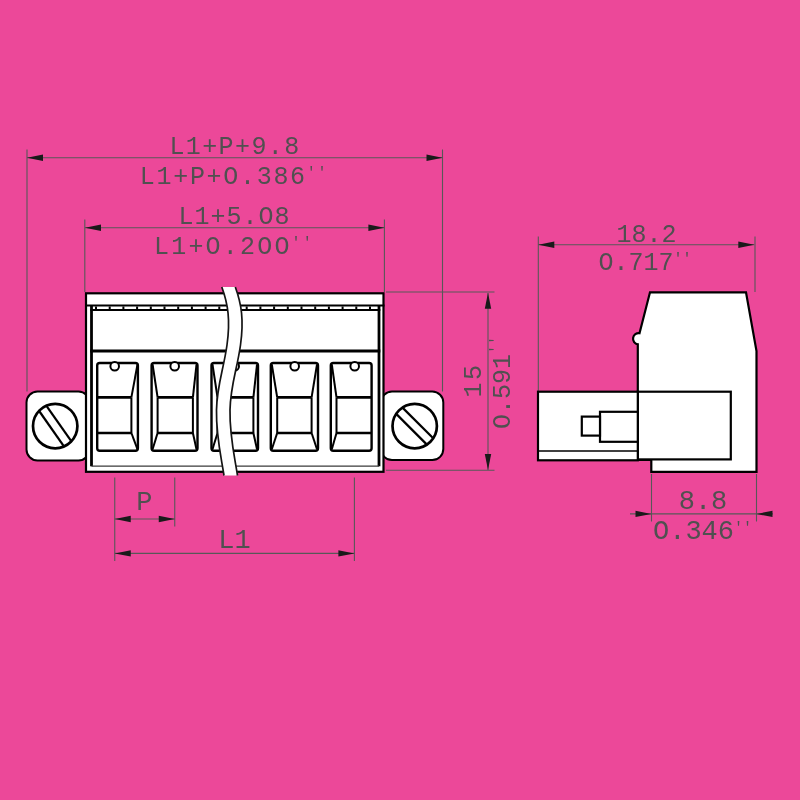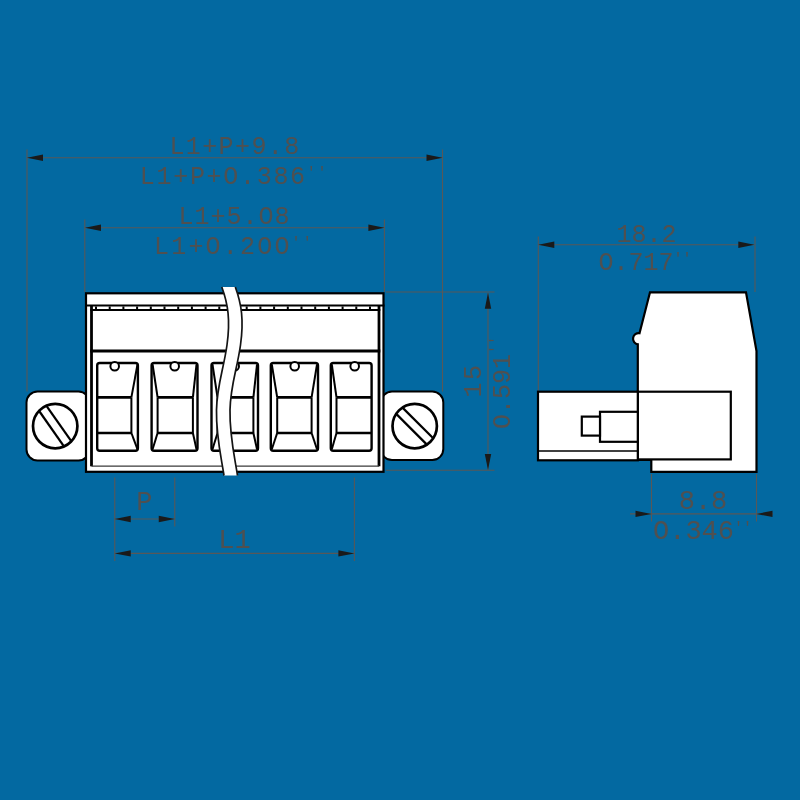--- a/index.html
+++ b/index.html
@@ -1,16 +1,16 @@
 <!DOCTYPE html>
 <html><head>
 <meta charset="utf-8">
 <style>
   html,body{margin:0;padding:0;background:#fff;}
-  .wrap{width:800px;height:800px;position:relative;background:#0369a1;}
+  .wrap{width:800px;height:800px;position:relative;background:#ec4899;}
   text{font-family:"Liberation Mono", monospace; fill:#505050;}
 </style>
 </head>
 <body>
 <div class="wrap">
 <svg width="800" height="800" viewBox="0 0 800 800" shape-rendering="geometricPrecision">
 
   <g stroke="#585858" stroke-width="1.1" fill="none">
 
     <line x1="27" y1="149.5" x2="27" y2="391.5"></line>

